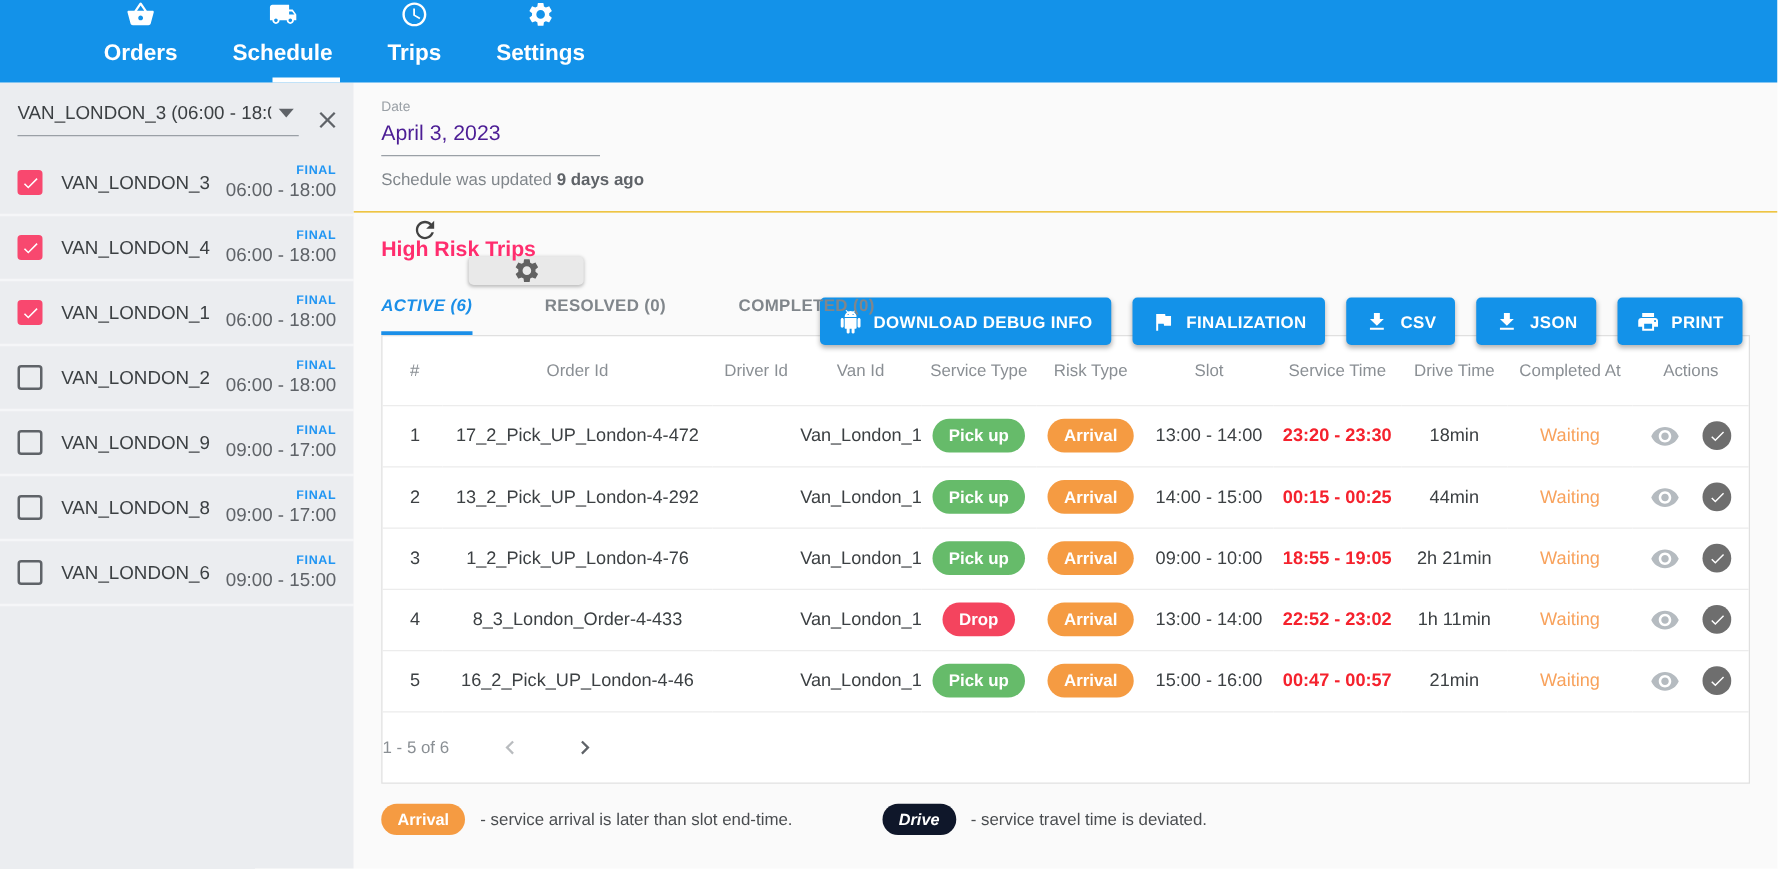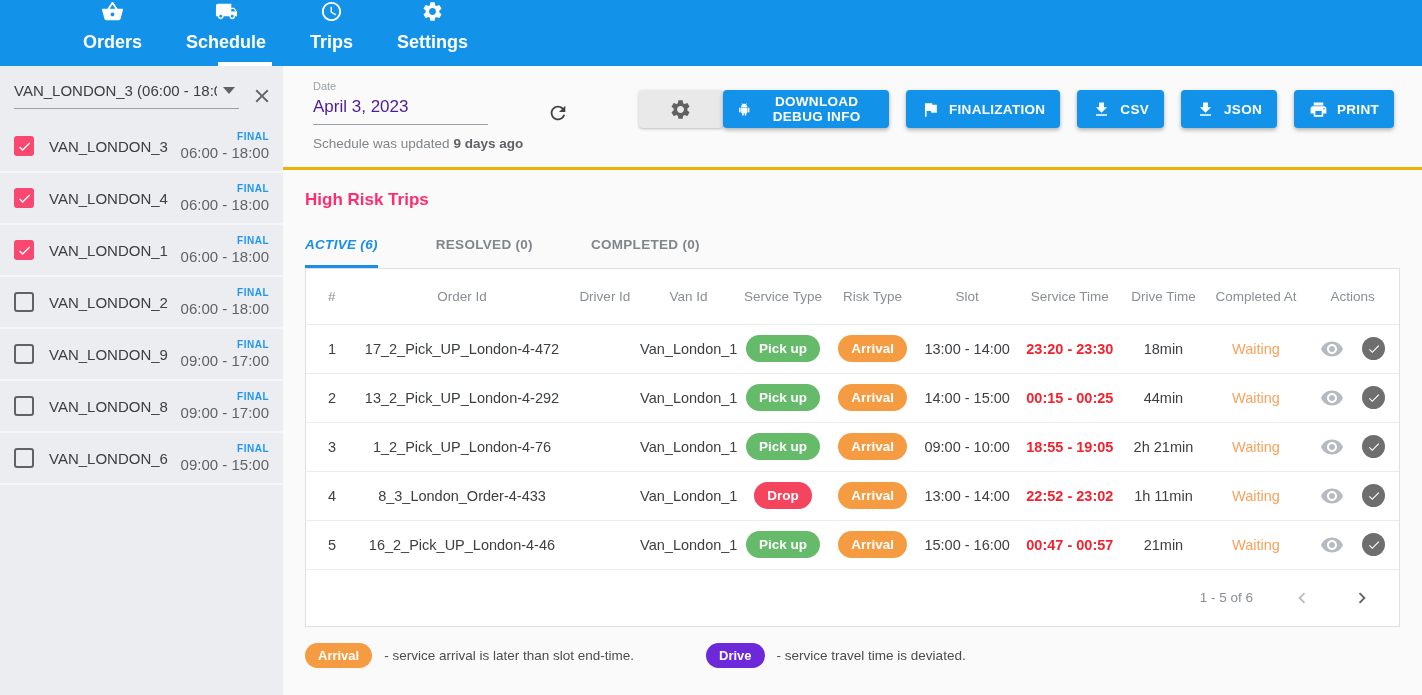--- a/index.html
+++ b/index.html
@@ -49,22 +49,22 @@
   .vcheck svg { width:15px; height:15px; fill:#fff; display:none; }
   .vcheck.checked { background:#f8486f; border-color:#f8486f; }
   .vcheck.checked svg { display:block; }
   .van-name { flex:1; font-size:15px; color:#3c4043; font-weight:500; }
   .van-right { text-align:right; }
   .final-badge { font-size:10px; font-weight:700; color:#2196f3; letter-spacing:.5px; }
   .van-time { font-size:15px; color:#5f6368; margin-top:2px; }
 
   
   .main { flex:1; background:#fafafa; min-width:0; }
-  .toolbar { display:flex; align-items:flex-start; padding:14px 28px 0 30px; height:104px;
-    border-bottom:3px solid #eab308; }
+  .toolbar { display:flex; align-items:flex-start; padding:14px 28px 0 22px; height:104px;
+    border-bottom:1px solid #eab308;flex-direction:column; }
   .date-group { width:175px; cursor:text; }
   .date-label { font-size:11px; color:#9aa0a6; }
   .date-value { font-size:17px; color:#4c1d95; padding:5px 0 7px 0; border-bottom:1px solid #9aa0a6; }
   .updated { margin-top:11px; font-size:13.5px; color:#80868b; white-space:nowrap; }
   .updated b { color:#5f6368; }
   .refresh-btn { margin:22px 0 0 24px; cursor:pointer; display:flex; }
   .refresh-btn svg { width:22px; height:22px; fill:#424242; }
   .gear-btn { margin:10px 0 0 70px; width:92px; height:38px; background:#e9e9e9; border:none;
     border-radius:4px; display:flex; align-items:center; justify-content:center; cursor:pointer;
     box-shadow:0 1px 3px rgba(0,0,0,.25); }
@@ -95,21 +95,21 @@
     font-weight:700; font-size:13.5px; }
   .pill-green { background:#66bb6a; }
   .pill-red { background:#f4445e; }
   .pill-orange { background:#f59b42; }
   .actions-cell { display:flex; align-items:center; justify-content:center; gap:18px; height:48px; }
   .eye-btn { display:flex; cursor:pointer; }
   .eye-btn svg { width:24px; height:24px; fill:#b5bbc0; }
   .check-btn { width:23px; height:23px; border-radius:50%; background:#6e6e6e; display:flex;
     align-items:center; justify-content:center; cursor:pointer; }
   .check-btn svg { width:14px; height:14px; fill:#fff; }
-  .pagination { display:flex; justify-content:flex-end; align-items:center; height:56px;
+  .pagination { display:flex; align-items:center; height:56px;
     padding-right:26px; gap:38px; color:#8a8f94; font-size:13.5px; }
   .pg-chev { display:flex; cursor:pointer; }
   .pg-chev svg { width:22px; height:22px; }
   .pg-prev svg { fill:#b9bcbf; }
   .pg-next svg { fill:#5f6368; }
 
   .legend { margin-top:16px; display:flex; align-items:center; gap:12px; font-size:13.5px; color:#4a4d50; }
   .legend-pill { display:inline-block; padding:5px 13px; border-radius:14px; color:#fff;
     font-weight:700; font-size:13px; }
   .legend-item { display:flex; align-items:center; gap:12px; margin-right:60px; }
@@ -481,19 +481,19 @@
           </span>
         </div>
       </div>
 
       <div class="legend">
           <span class="legend-item">
     <span class="legend-pill" style="background: rgb(245, 155, 66);">Arrival</span>
     <span>- service arrival is later than slot end-time.</span>
   </span>
           <span class="legend-item">
-    <span class="legend-pill" style="background: #6d28d9;">Drive</span>
+    <span class="legend-pill" style="background: #0f172a; font-style: italic;">Drive</span>
     <span>- service travel time is deviated.</span>
   </span>
         </div>
     </section>
   </main>
 </div>
 
 </body></html>

